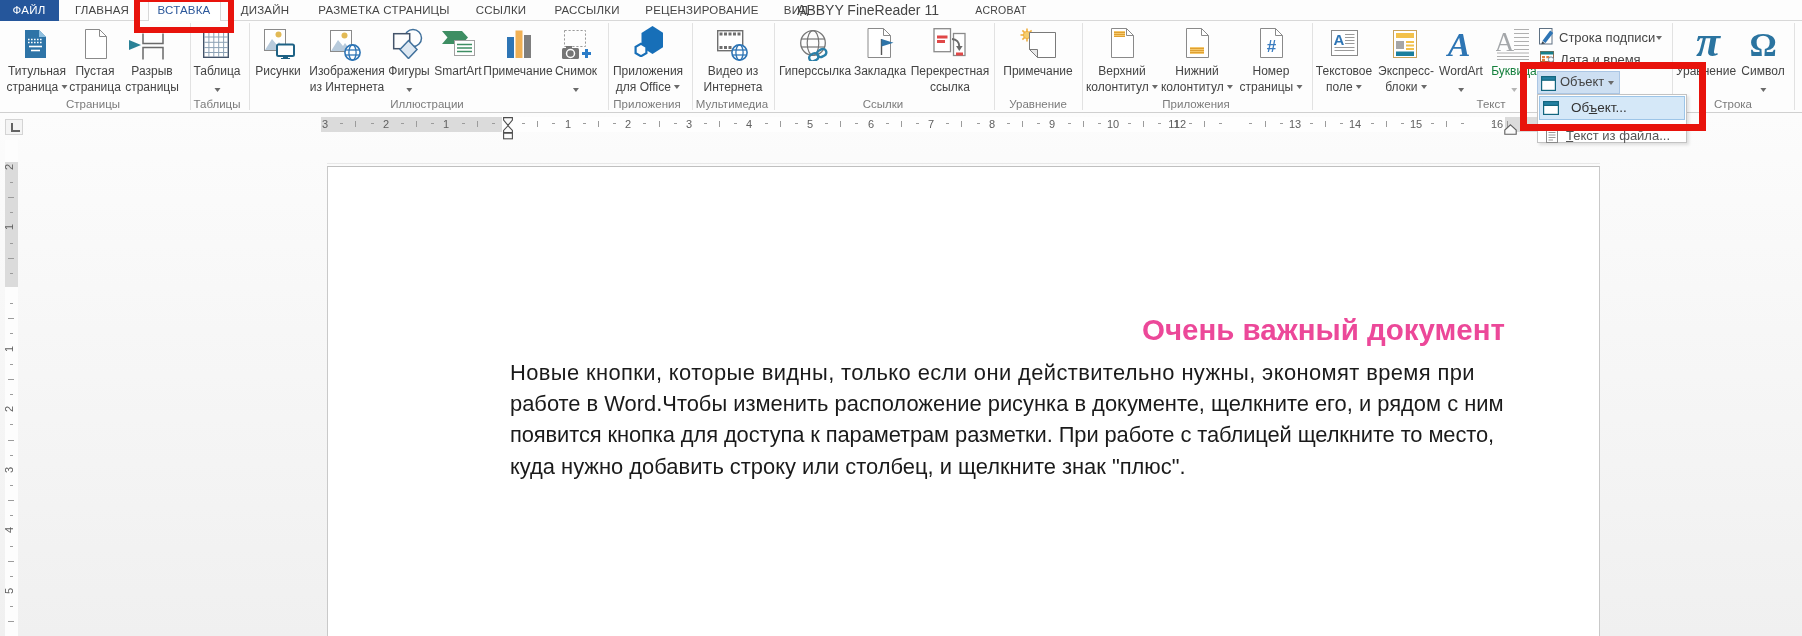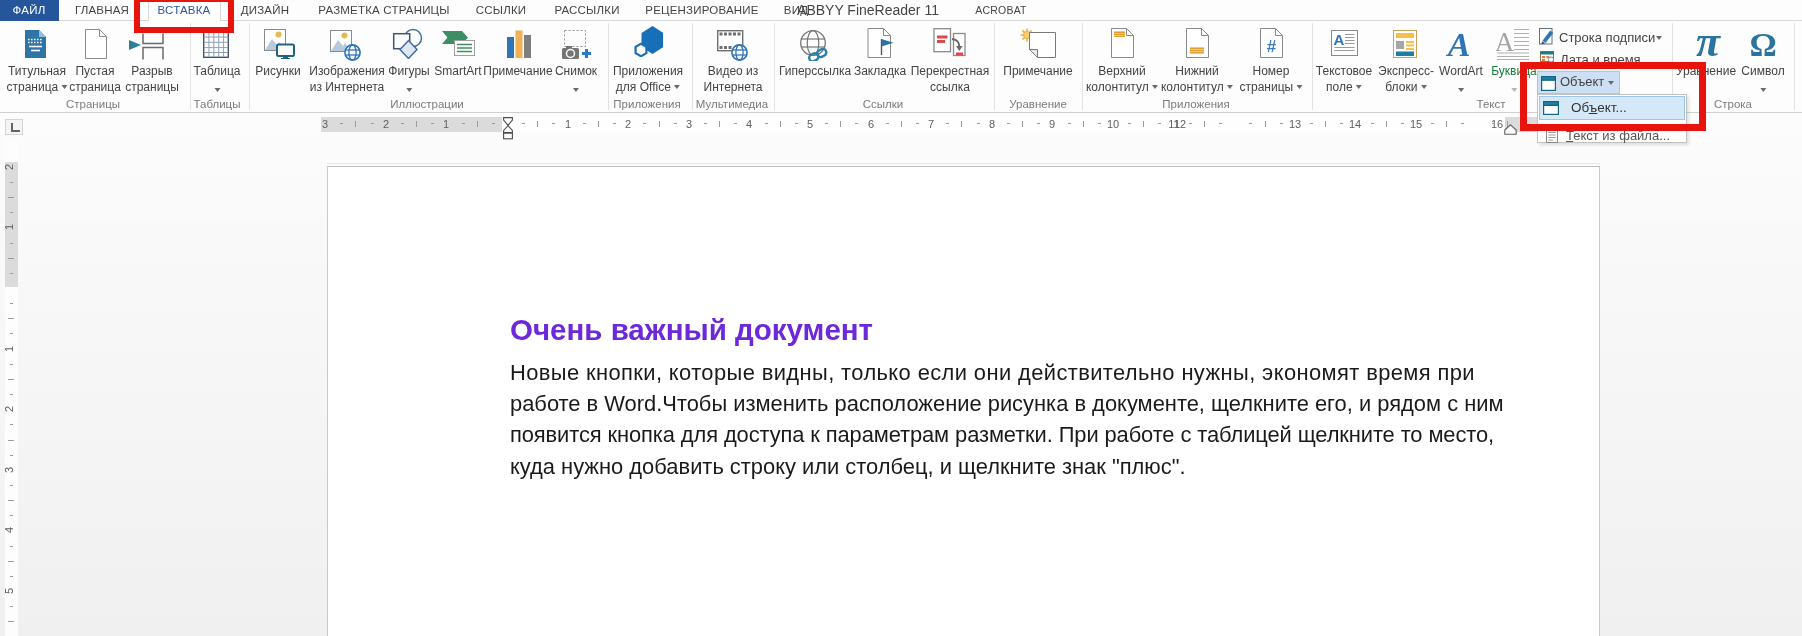--- a/index.html
+++ b/index.html
@@ -15,21 +15,21 @@
 .tickm{position:absolute;top:4px;width:1.2px;height:6px;background:#9c9c9c}
 .vrn{position:absolute;font-size:11px;color:#606060;left:1px;transform:rotate(-90deg)}
 </style></head>
 <body>
 
 <div class="abs" style="left:0;top:113px;width:1802px;height:523px;background:linear-gradient(#fcfcfc,#f0f0f0)"></div>
 
 <div class="abs" style="left:327px;top:160px;width:1273px;height:3px;border-bottom:1px solid #e8e8e8"></div>
 <div class="abs" style="left:327px;top:166px;width:1271px;height:470px;background:#fff;border-left:1px solid #c9c9c9;border-right:1px solid #c9c9c9;border-top:1px solid #bfbfbf"></div>
 
-<div class="abs" id="doctitle" style="left:510px;top:313px;width:995px;text-align:left;font-weight:bold;font-size:29.5px;color:#6d28d9">Очень важный документ</div>
+<div class="abs" id="doctitle" style="left:510px;top:313px;width:995px;text-align:right;font-weight:bold;font-size:29.5px;color:#ec4899">Очень важный документ</div>
 <div class="abs" id="docbody" style="left:510px;top:357px;width:1050px;font-size:21.9px;line-height:31.2px;color:#1a1a1a;white-space:nowrap"><span class="bl" style="letter-spacing:0.4px">Новые кнопки, которые видны, только если они действительно нужны, экономят время при</span><br><span class="bl">работе в Word.Чтобы изменить расположение рисунка в документе, щелкните его, и рядом с ним</span><br><span class="bl" style="letter-spacing:-0.1px">появится кнопка для доступа к параметрам разметки. При работе с таблицей щелкните то место,</span><br><span class="bl">куда нужно добавить строку или столбец, и щелкните знак "плюс".</span></div>
 
 <div class="abs" style="left:0;top:0;width:1802px;height:113px;background:#fdfdfd;border-bottom:1px solid #d0d0d0;box-sizing:border-box"></div>
 
 <div class="abs" style="left:0;top:20px;width:1802px;height:1px;background:#d8d8d8"></div>
 <div class="abs" style="left:0;top:0;width:59px;height:21px;background:#25569b"></div>
 <span class="tab" style="left:29px;color:#fff">ФАЙЛ</span>
 <span class="tab" style="left:102px">ГЛАВНАЯ</span>
 <div class="abs" style="left:148px;top:0;width:71px;height:21px;background:#fff;border-left:1px solid #d8d8d8;border-right:1px solid #d8d8d8"></div>
 <span class="tab" style="left:184px;color:#2b579a">ВСТАВКА</span>

